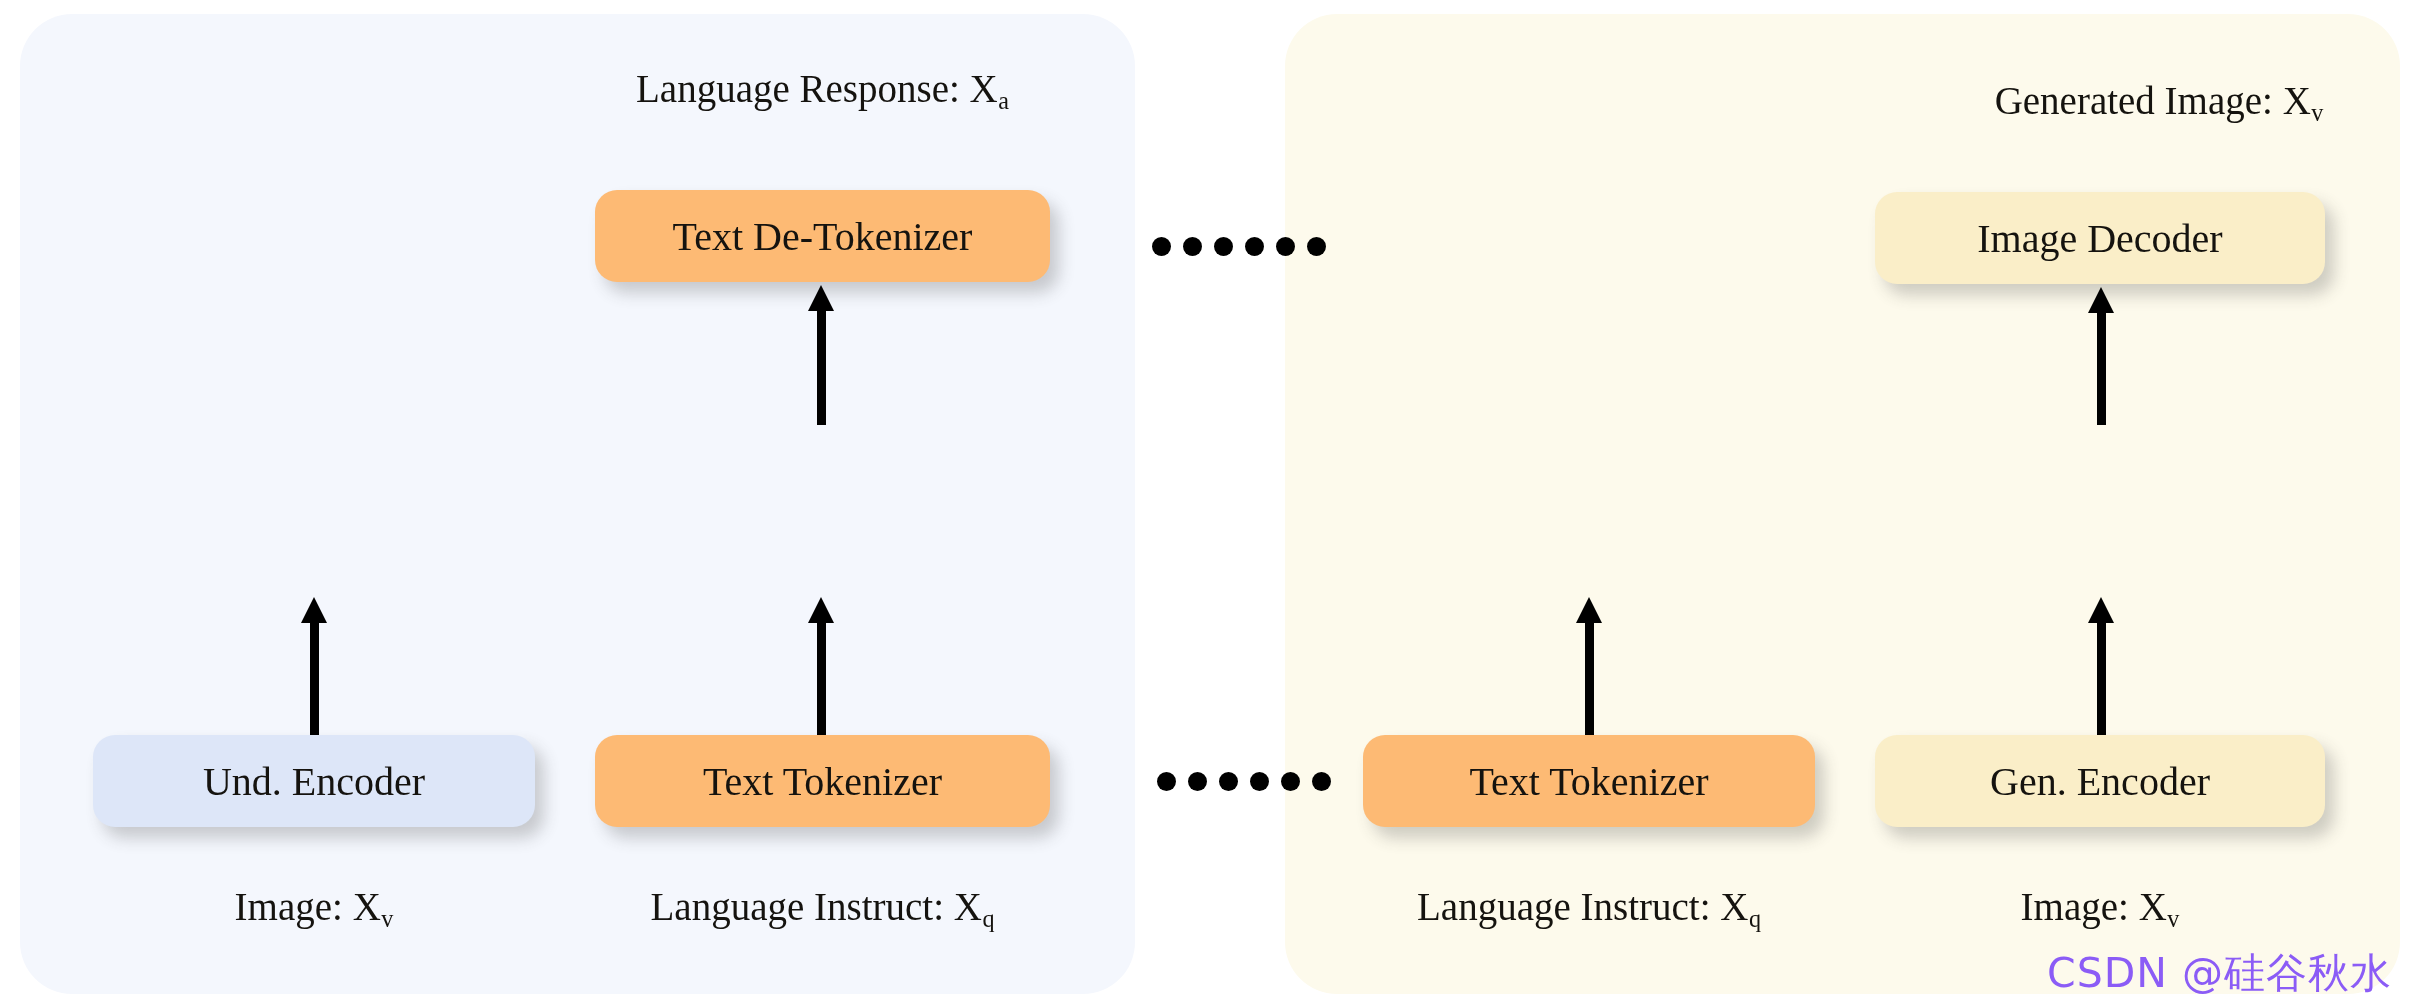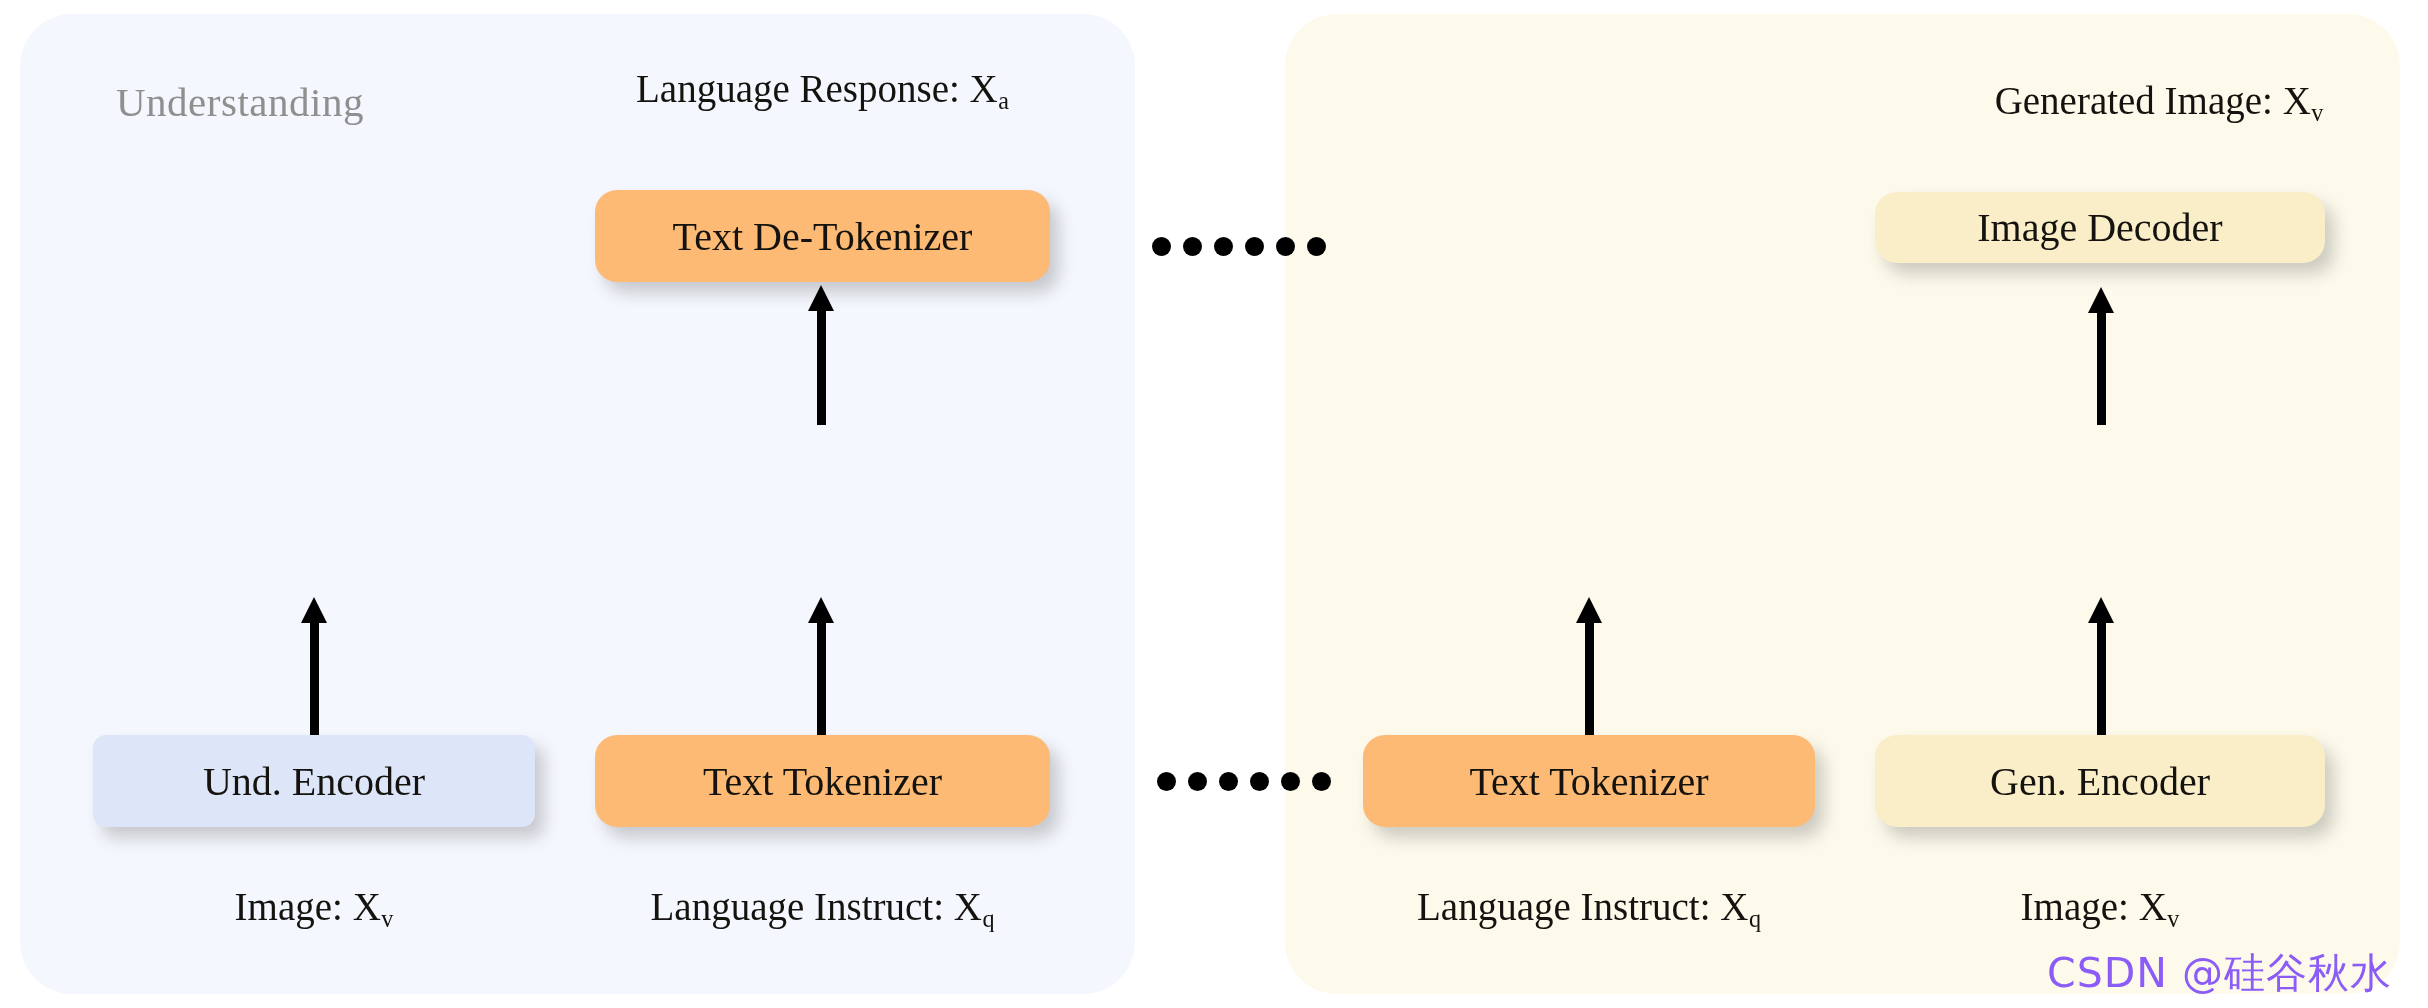--- a/index.html
+++ b/index.html
@@ -74,33 +74,33 @@
     font-size: 40px;
     color: #15130f;
     white-space: nowrap;
     box-shadow: 9px 11px 16px rgba(60,60,60,0.24);
   }
   .node.neutral { background: #fdba74; text-align: center; }
   .node.blue    { background: #dde6f8; }
   .node.cream   { background: #faeec8; }
 
   #node-text-detokenizer { left: 595px;  top: 190px; width: 455px; height: 92px; }
-  #node-image-decoder    { left: 1875px; top: 192px; width: 450px; height: 71px; }
+  #node-image-decoder    { left: 1875px; top: 192px; width: 450px; height: 92px; }
 
   #node-transformer {
     left: 93px;
     top: 425px;
     width: 2232px;
     height: 170px;
     border-radius: 30px;
     font-size: 62px;
     box-shadow: 10px 13px 18px rgba(60,60,60,0.22);
   }
 
-  #node-und-encoder     { left: 93px;   top: 735px; width: 442px; height: 92px; border-radius: 13px; }
+  #node-und-encoder     { left: 93px;   top: 735px; width: 442px; height: 92px; }
   #node-text-tokenizer-l{ left: 595px;  top: 735px; width: 455px; height: 92px; }
   #node-text-tokenizer-r{ left: 1363px; top: 735px; width: 452px; height: 92px; }
   #node-gen-encoder     { left: 1875px; top: 735px; width: 450px; height: 92px; }
 
   
   .arrow {
     position: absolute;
     width: 26px;
   }
   .arrow .shaft {
@@ -162,21 +162,20 @@
   }
 </style>
 </head>
 <body>
 
 <div id="stage">
 
   <div class="panel" id="panel-understanding"></div>
   <div class="panel" id="panel-generation"></div>
 
-  <div class="panel-title" id="title-understanding">Understanding</div>
 
   <div class="io-label" style="left:595px; top:66px; width:455px;">
     <span>Language Response: X</span><sub>a</sub>
   </div>
   <div class="io-label" style="left:1934px; top:78px; width:450px;">
     <span>Generated Image: X</span><sub>v</sub>
   </div>
 
   <div class="node neutral" id="node-text-detokenizer">Text De-Tokenizer</div>
   <div class="node cream" id="node-image-decoder">Image Decoder</div>

